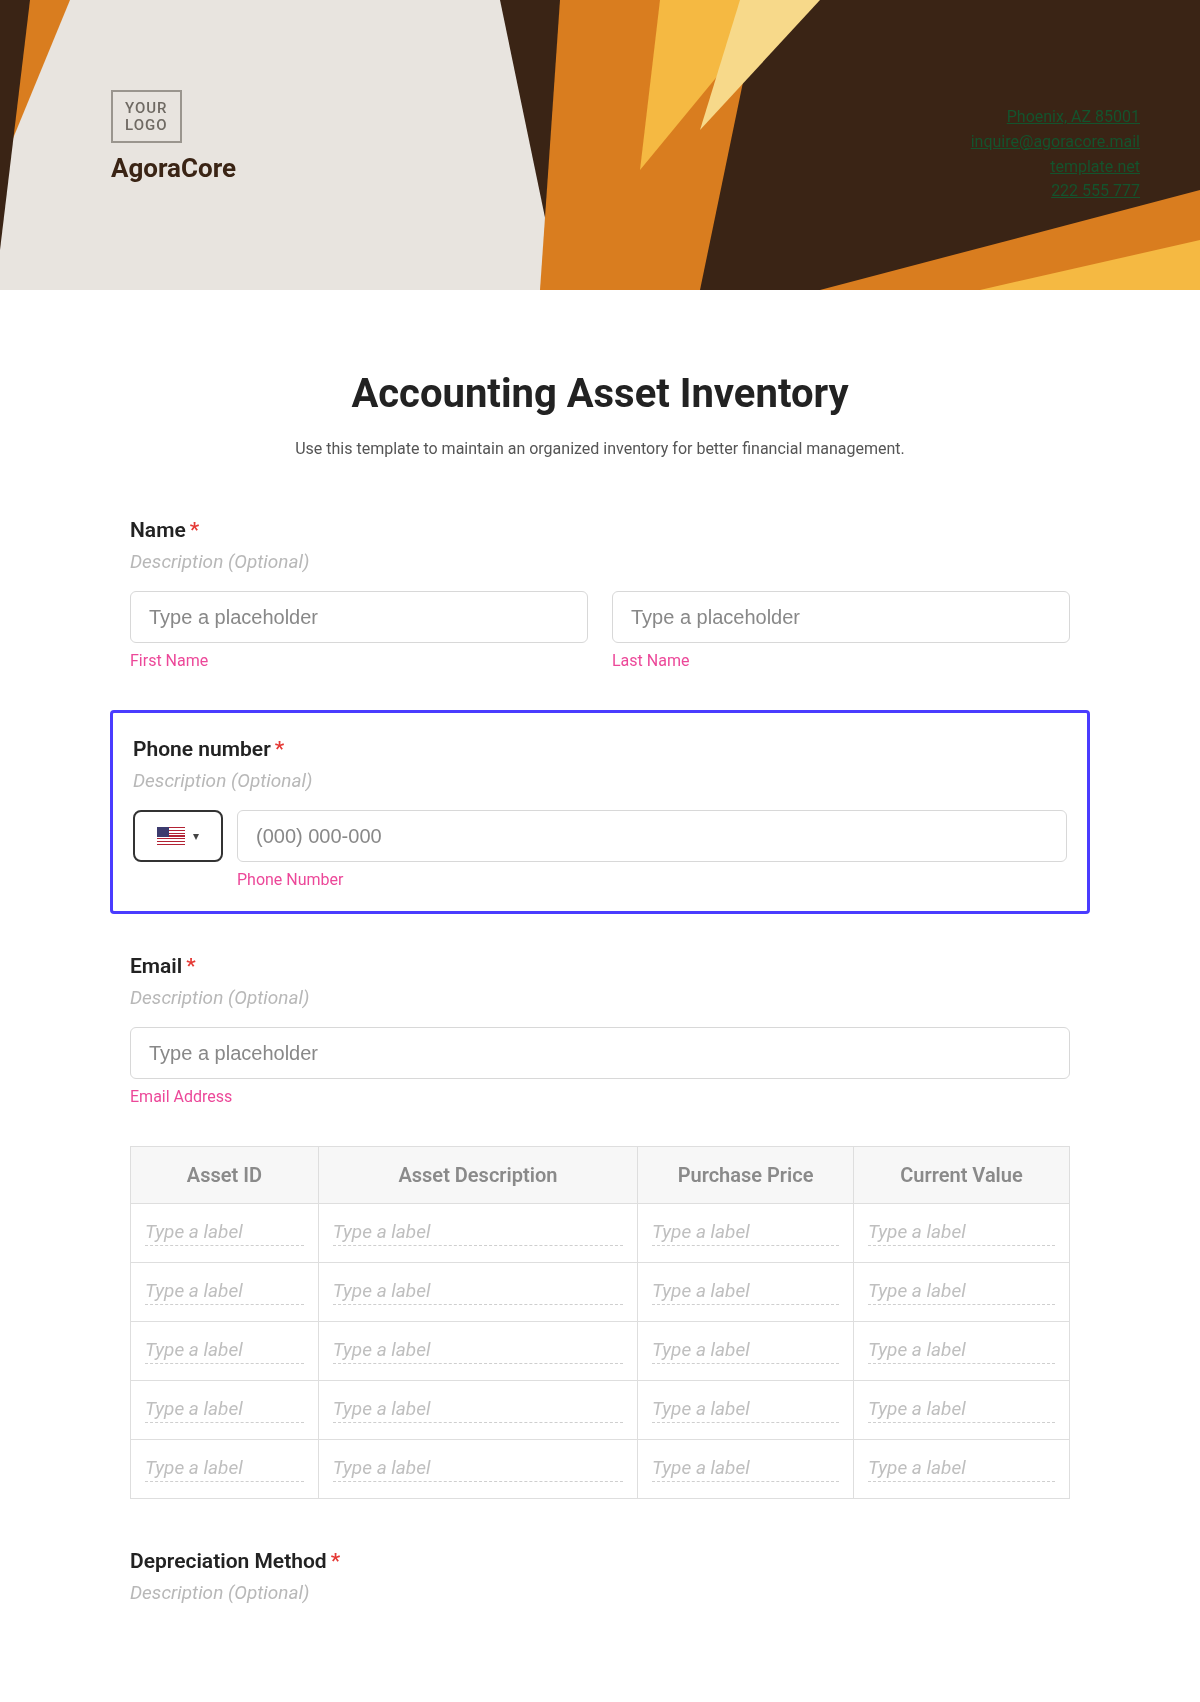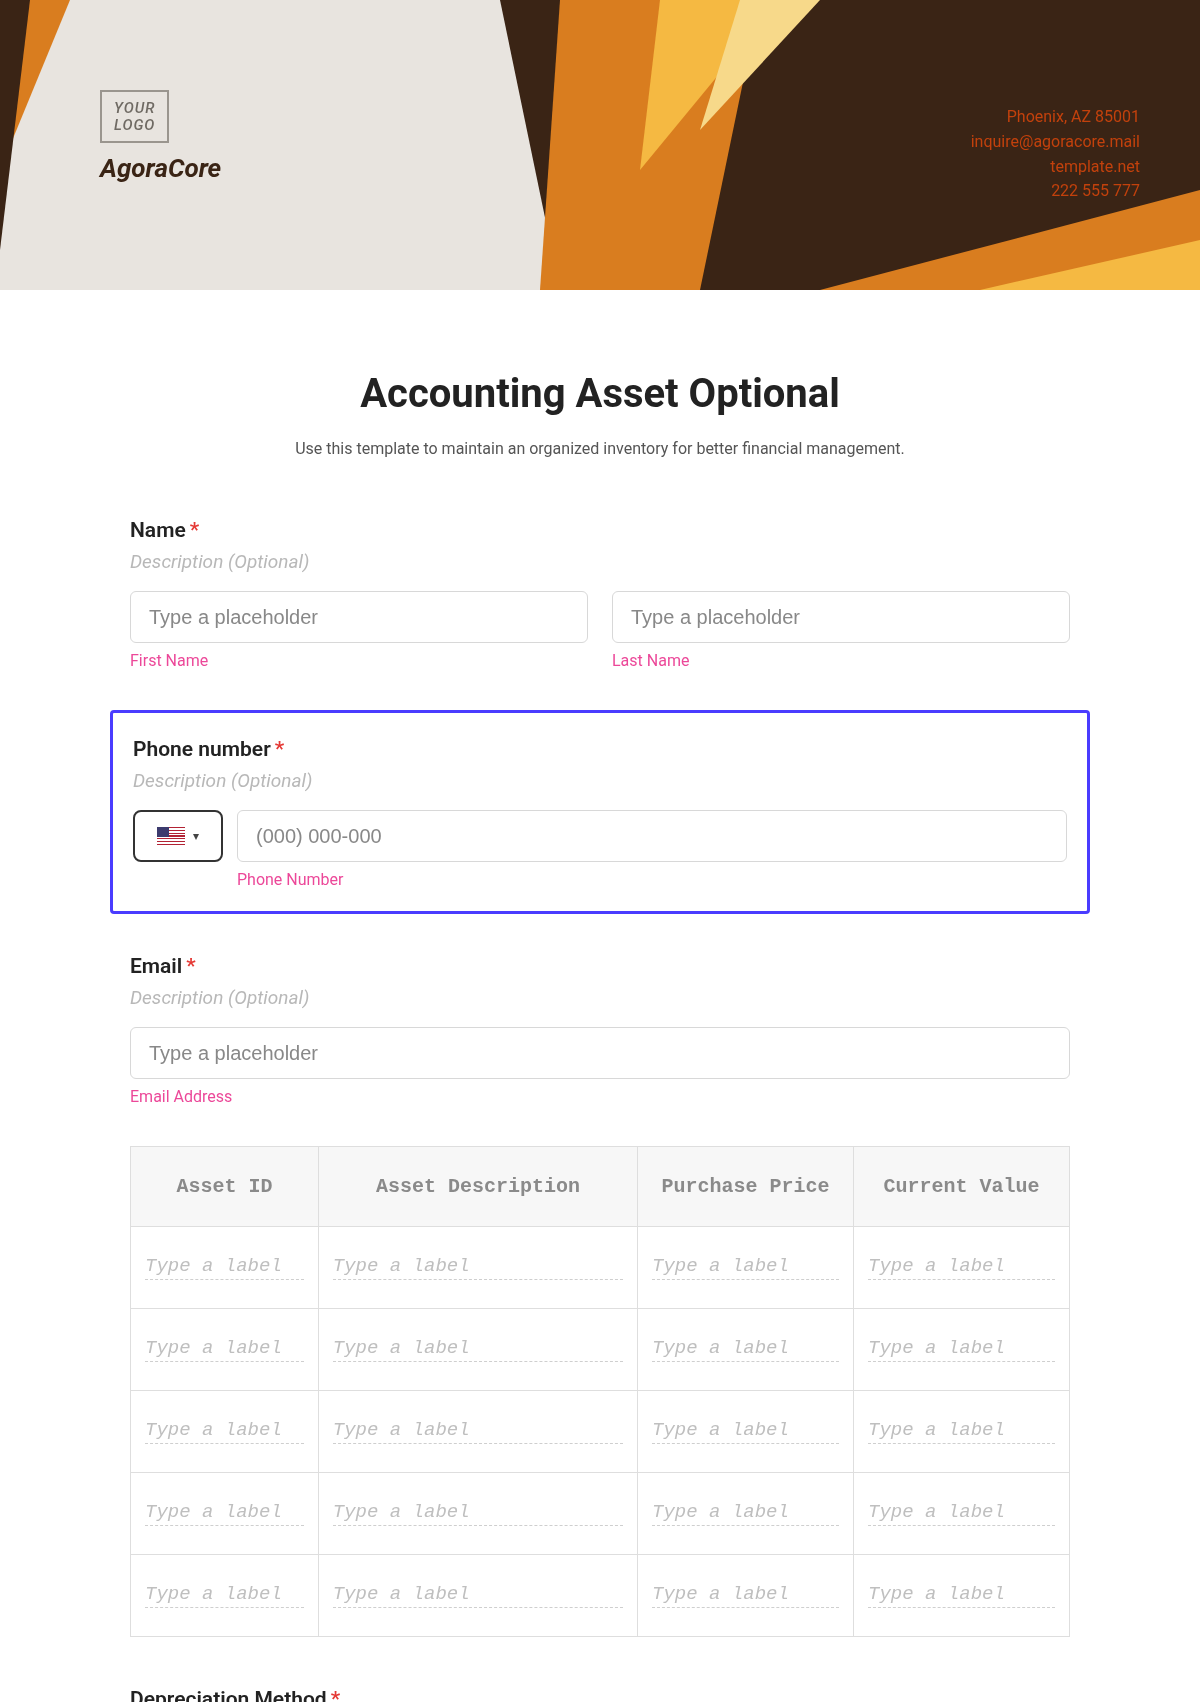--- a/index.html
+++ b/index.html
@@ -17,24 +17,23 @@
     overflow: hidden;
   }
   .header svg.bg {
     position: absolute;
     inset: 0;
     width: 100%;
     height: 100%;
   }
   .logo-block {
     position: absolute;
-    left: 100px;
+    left: 111px;
     top: 90px;
     z-index: 5;
-    font-style: italic;
   }
   .logo-box {
     border: 2px solid #9a958e;
     padding: 8px 12px;
     display: inline-block;
     font-size: 15px;
     line-height: 1.1;
     color: #6f6a63;
     letter-spacing: 1px;
     font-weight: 500;
@@ -43,24 +42,25 @@
     margin-top: 10px;
     font-size: 26px;
     font-weight: 700;
     color: #3a2415;
   }
   .contact {
     position: absolute;
     right: 60px;
     top: 105px;
     text-align: right;
-    color: #c2410c;
+    color: #14532d;
     font-size: 16px;
     line-height: 1.55;
     z-index: 5;
+    text-decoration: underline;
   }
   .content {
     padding: 80px 130px 40px;
   }
   .title {
     text-align: center;
     font-size: 40px;
     font-weight: 700;
     color: #222;
     margin-bottom: 22px;
@@ -139,23 +139,22 @@
   .chev { font-size: 12px; color: #444; }
   .phone-col { flex: 1; }
   table.asset {
     width: 100%;
     border-collapse: collapse;
     margin-top: 10px;
     margin-bottom: 50px;
   }
   table.asset th, table.asset td {
     border: 1.5px solid #dedede;
-    padding: 28px 14px;
+    padding: 16px 14px;
     text-align: left;
-    font-family: Liberation Mono, monospace;
   }
   table.asset th {
     background: #f7f7f7;
     font-size: 20px;
     font-weight: 600;
     color: #8a8a8a;
     text-align: center;
     height: 56px;
   }
   table.asset td {
@@ -194,21 +193,21 @@
   </div>
   <div class="contact">
     <div>Phoenix, AZ 85001</div>
     <div>inquire@agoracore.mail</div>
     <div>template.net</div>
     <div>222 555 777</div>
   </div>
 </div>
 
 <div class="content">
-  <h1 class="title">Accounting Asset Optional</h1>
+  <h1 class="title">Accounting Asset Inventory</h1>
   <p class="subtitle">Use this template to maintain an organized inventory for better financial management.</p>
 
   <div class="field-group">
     <div class="field-label">
       <span>Name</span><span class="req">*</span>
     </div>
     <div class="field-desc">Description (Optional)</div>
     <div class="row">
       <div class="col">
         <input class="text-input" placeholder="Type a placeholder" style="">

